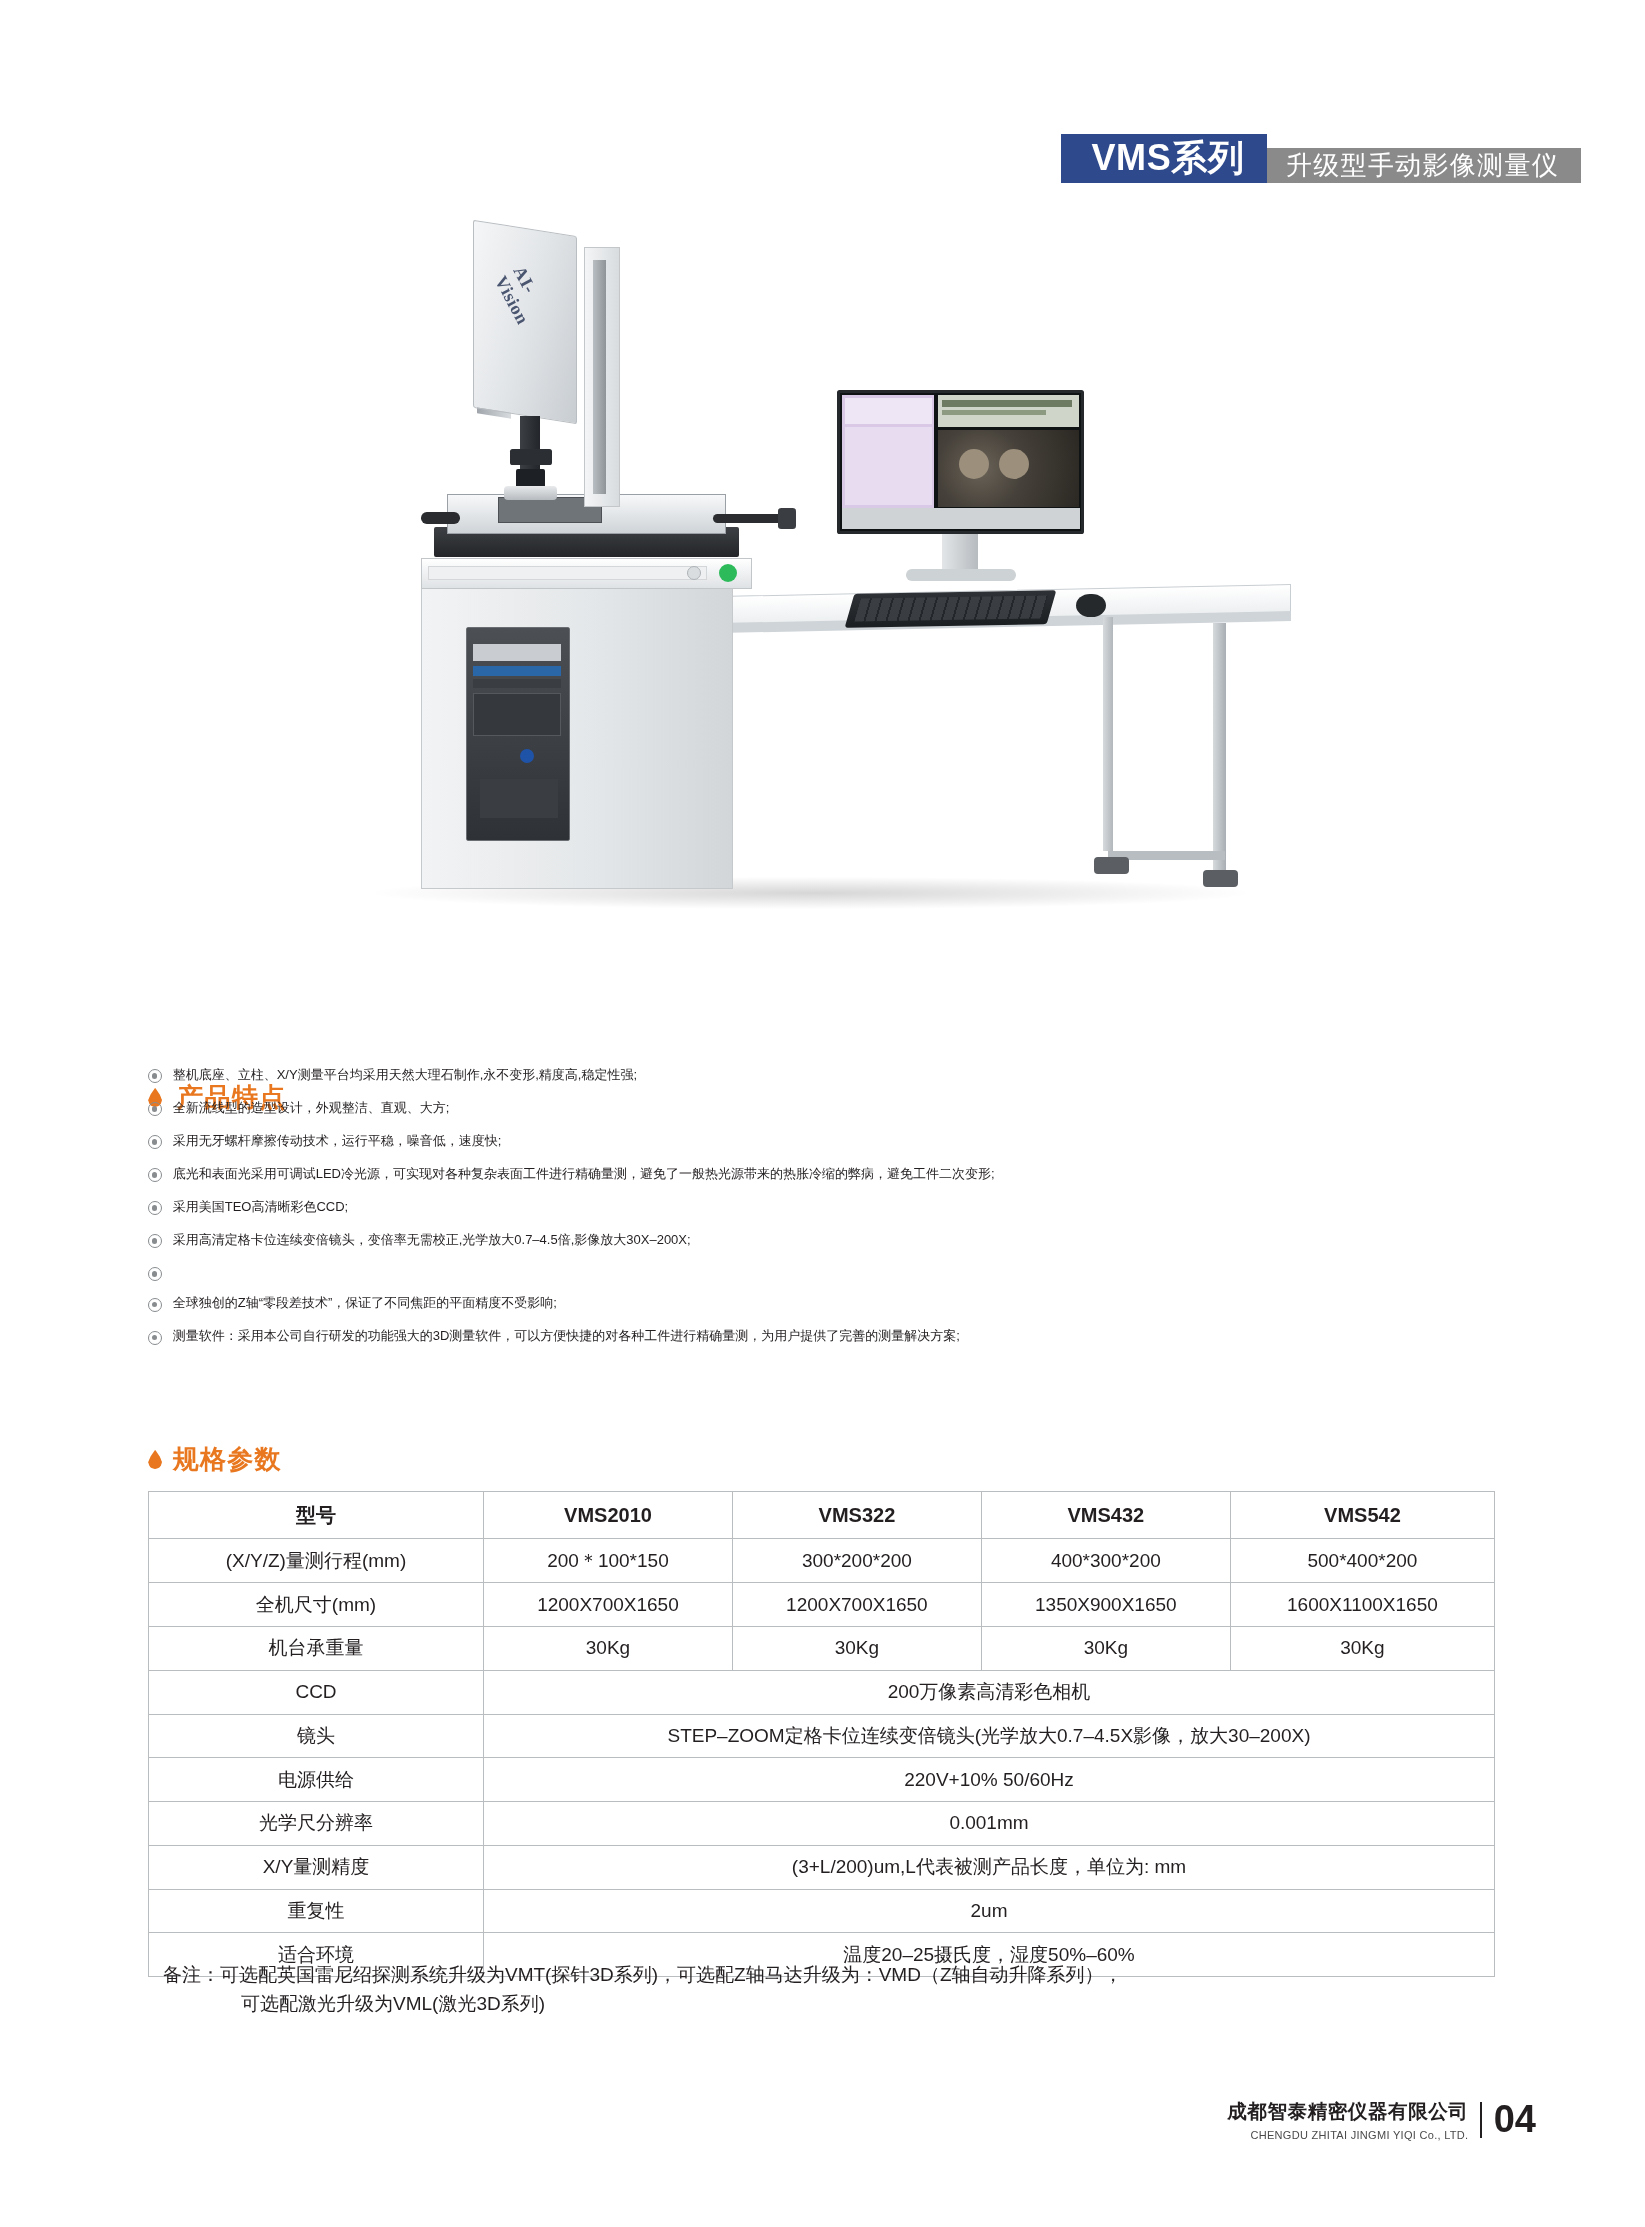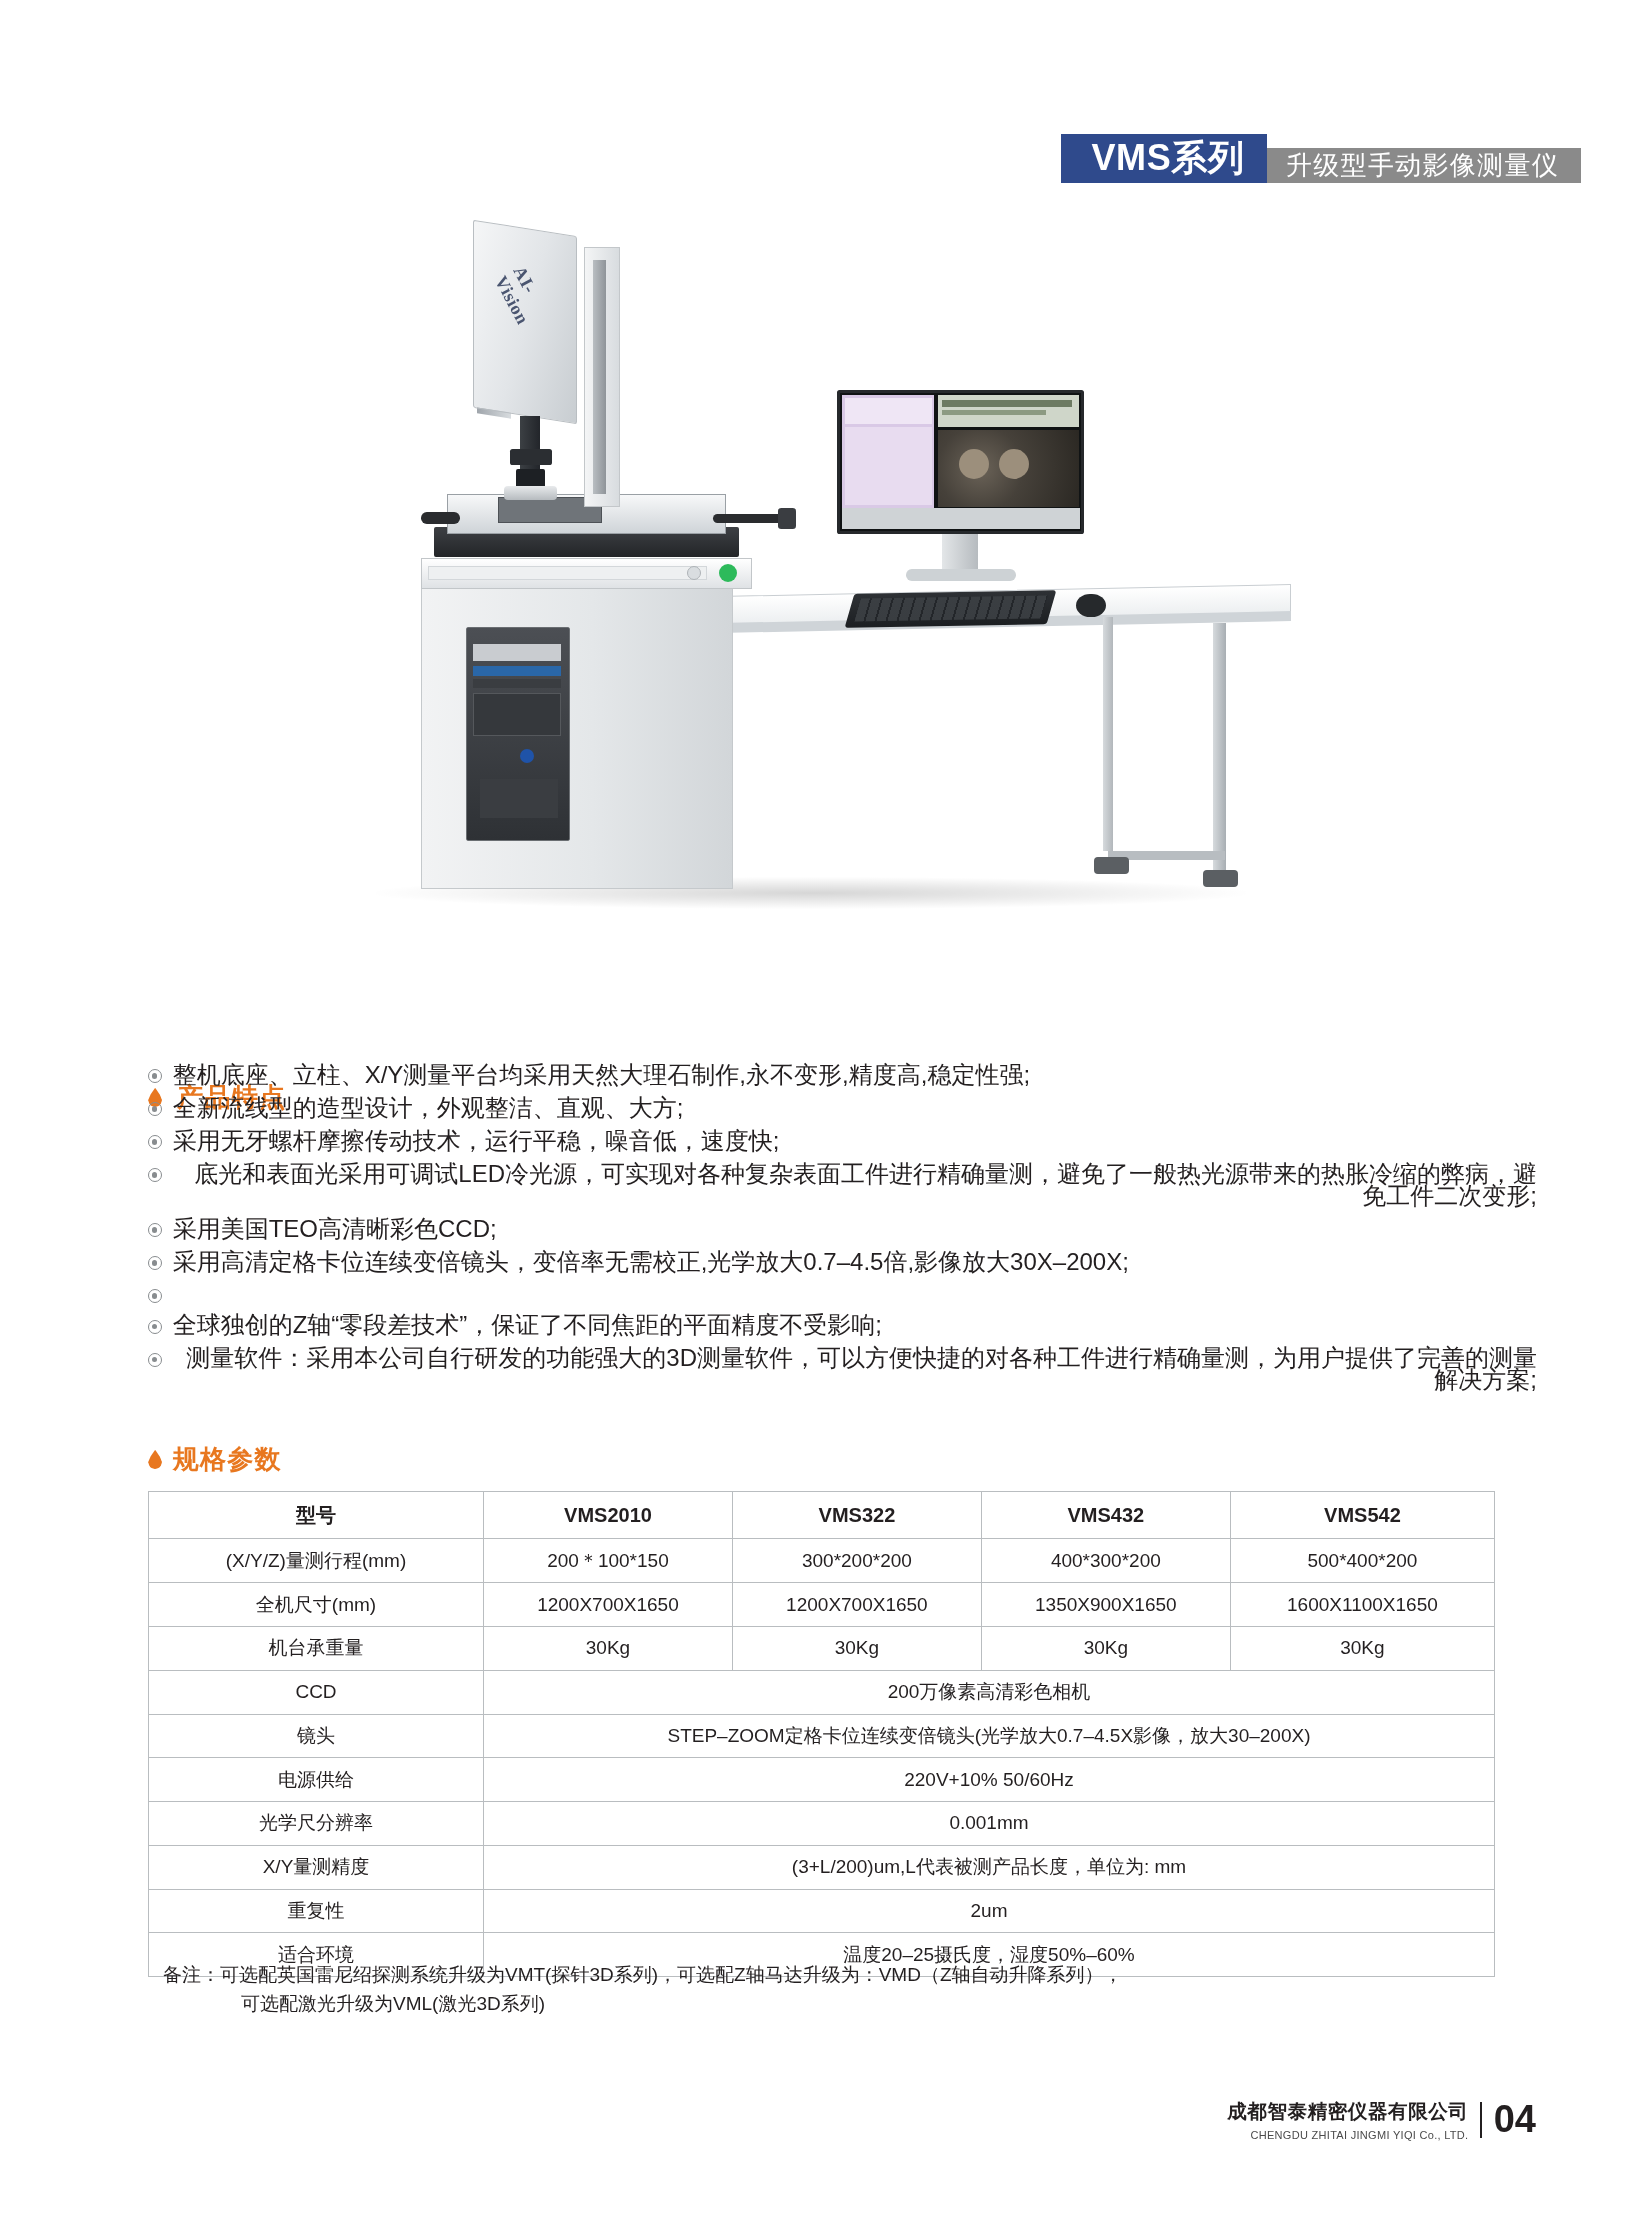--- a/index.html
+++ b/index.html
@@ -360,24 +360,23 @@
   }
   .bullet::after {
     content: "";
     position: absolute;
     left: 3.2px; top: 3.2px;
     width: 5.2px; height: 5.2px;
     background: #888c8f;
     border-radius: 50%;
   }
   .feature-text {
-    font-size: 24px;
+    font-size: 13px;
     line-height: 22px;
     color: #231f20;
-    text-align: right;
   }
 
   
   .spec-table {
     position: absolute;
     left: 148px;
     top: 1491px;
     width: 1347px;
     border-collapse: collapse;
     font-size: 19px;

